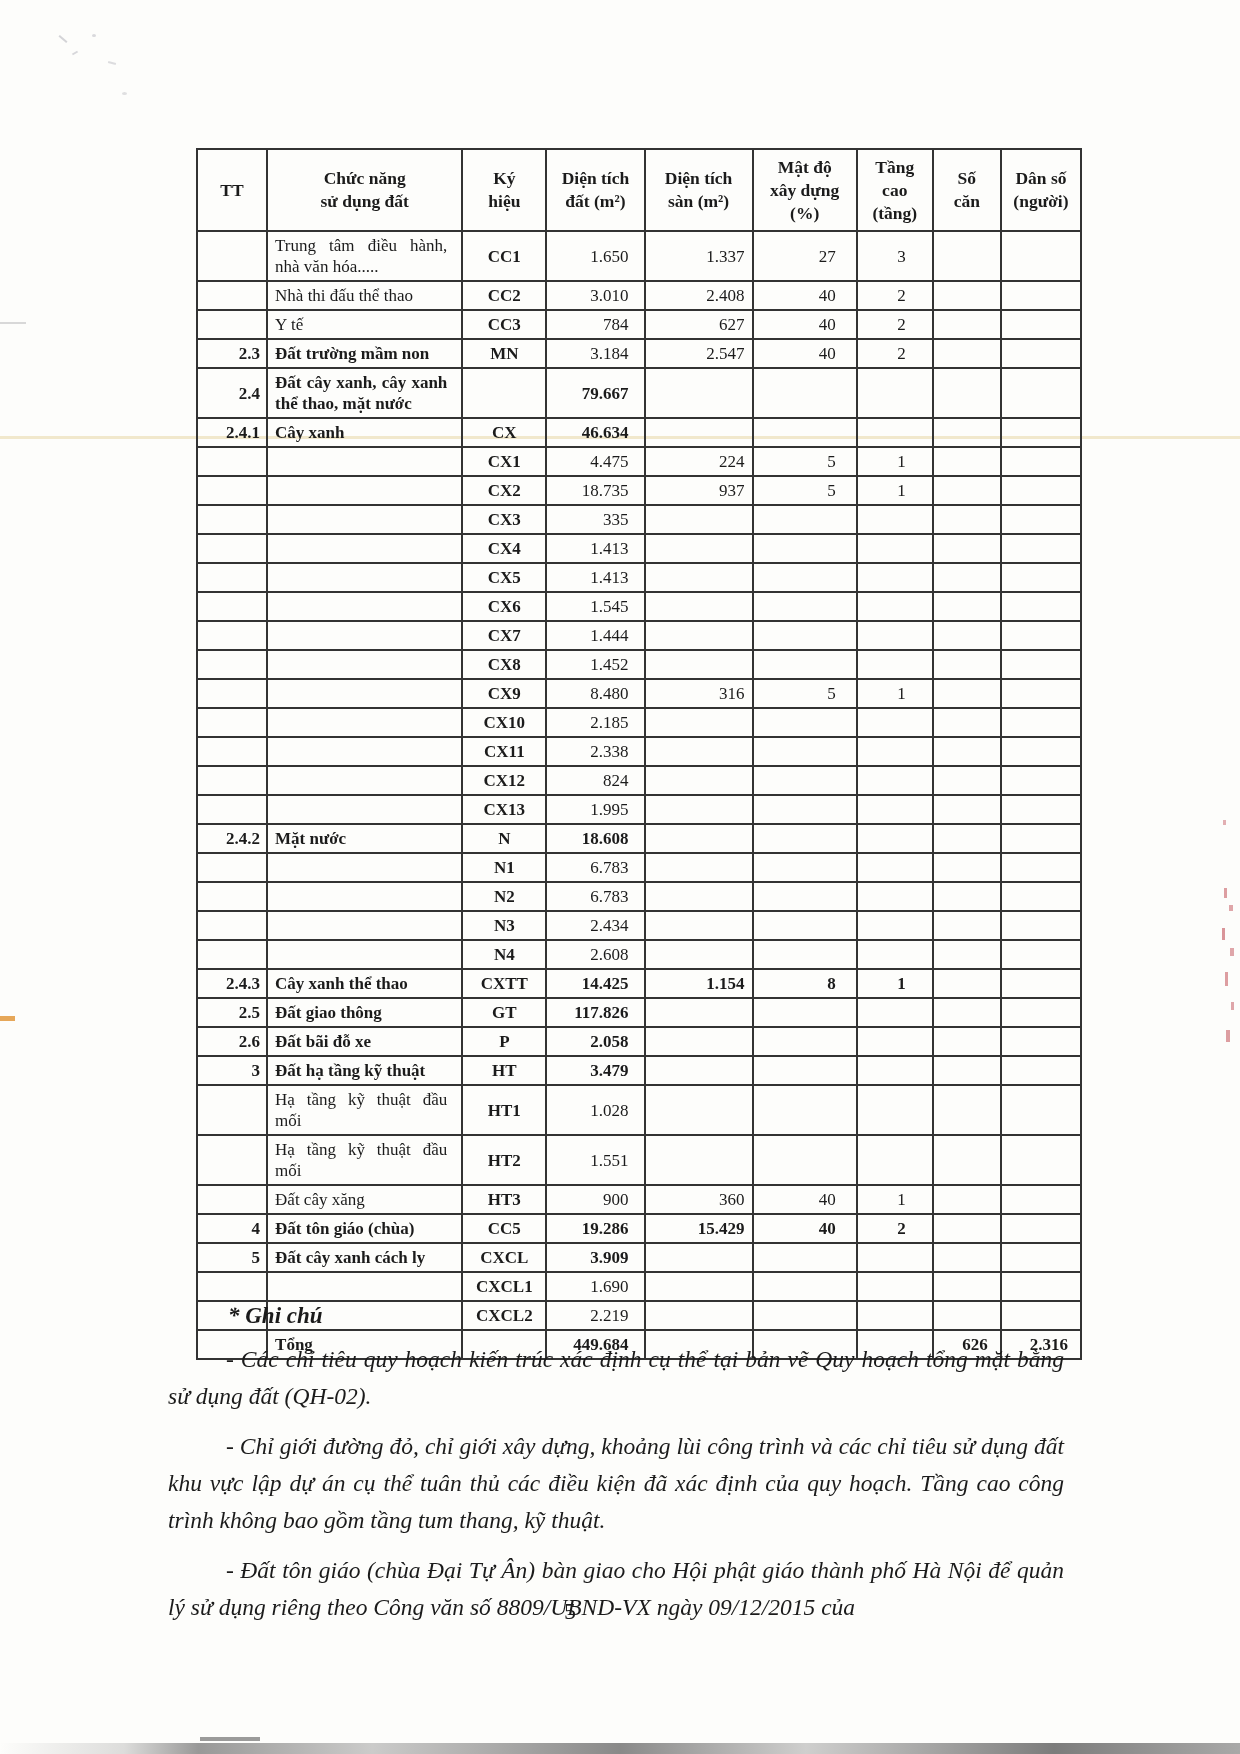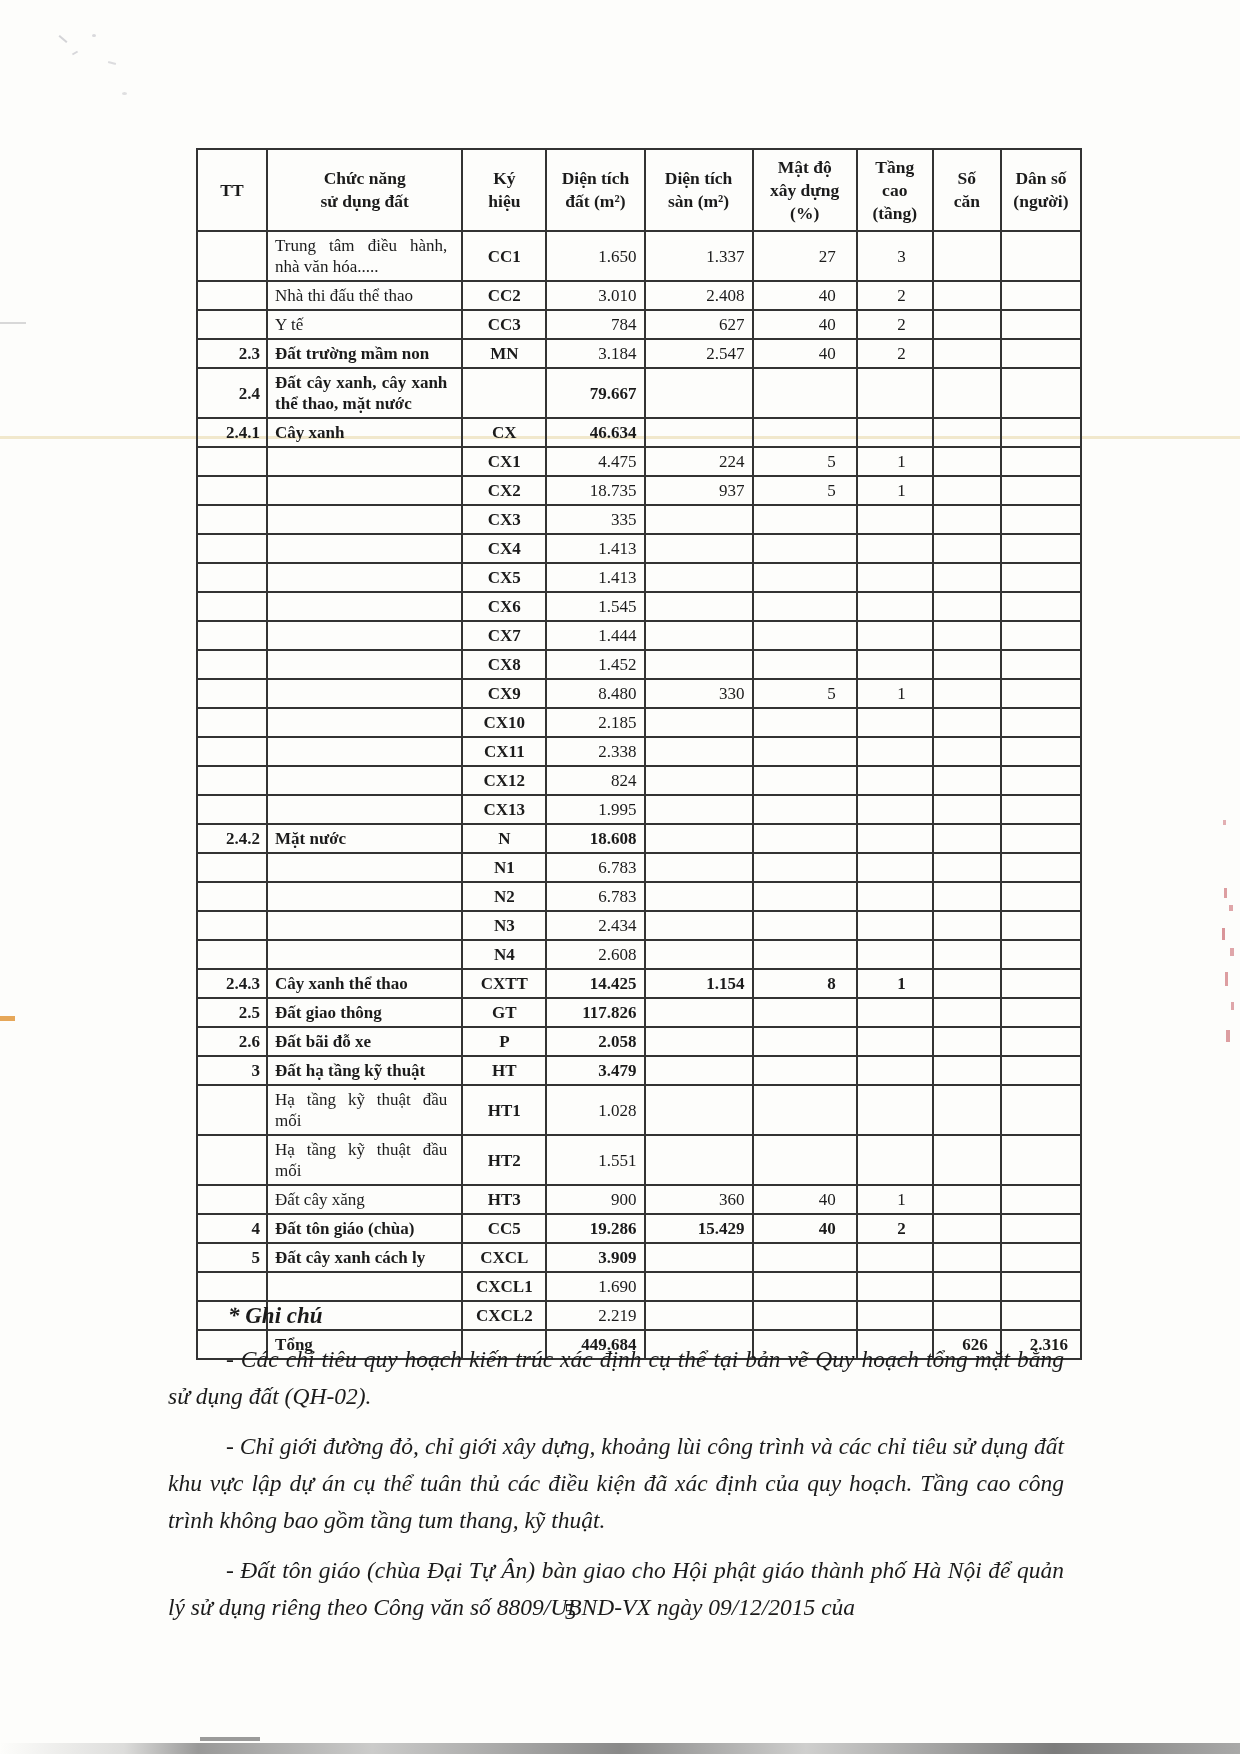--- a/index.html
+++ b/index.html
@@ -16,21 +16,21 @@
   .landuse th, .landuse td { border:2px solid #333; overflow:hidden; }
   .landuse th {
     font-weight:bold; text-align:center; white-space:pre-line;
     font-size:17.5px; line-height:1.3; padding:6px 2px; vertical-align:middle;
   }
   .landuse td { font-size:17px; line-height:21px; padding:3px 6px; vertical-align:middle; }
   td.c-tt   { text-align:right; font-weight:bold; }
   td.c-name { text-align:justify; padding-left:7px; padding-right:14px; }
   td.c-sym  { text-align:center;font-weight:bold; }
   td.c-num  { text-align:right; }
-  td.c-land { padding-right:7px; }
+  td.c-land { padding-right:15px; }
   td.c-floor{ padding-right:7px; }
   td.c-den  { padding-right:20px;margin-left:13px; }
   td.c-fl   { padding-right:26px; }
   td.c-units{ padding-right:12px; }
   td.c-pop  { padding-right:12px; }
   .bold { font-weight:bold; }
   
   .notes { position:absolute; left:168px; top:1303px; width:912px; }
   .notes-title { font-weight:bold; font-style:italic; font-size:23px; margin:0 0 12px 60px; }
   .note-para {
@@ -268,21 +268,21 @@
           <td class="c-num c-den"></td>
           <td class="c-num c-fl"></td>
           <td class="c-num c-units"></td>
           <td class="c-num c-pop"></td>
         </tr>
         <tr>
           <td class="c-tt"></td>
           <td class="c-name"></td>
           <td class="c-sym">CX9</td>
           <td class="c-num c-land">8.480</td>
-          <td class="c-num c-floor">330</td>
+          <td class="c-num c-floor">316</td>
           <td class="c-num c-den">5</td>
           <td class="c-num c-fl">1</td>
           <td class="c-num c-units"></td>
           <td class="c-num c-pop"></td>
         </tr>
         <tr>
           <td class="c-tt"></td>
           <td class="c-name"></td>
           <td class="c-sym">CX10</td>
           <td class="c-num c-land">2.185</td>

